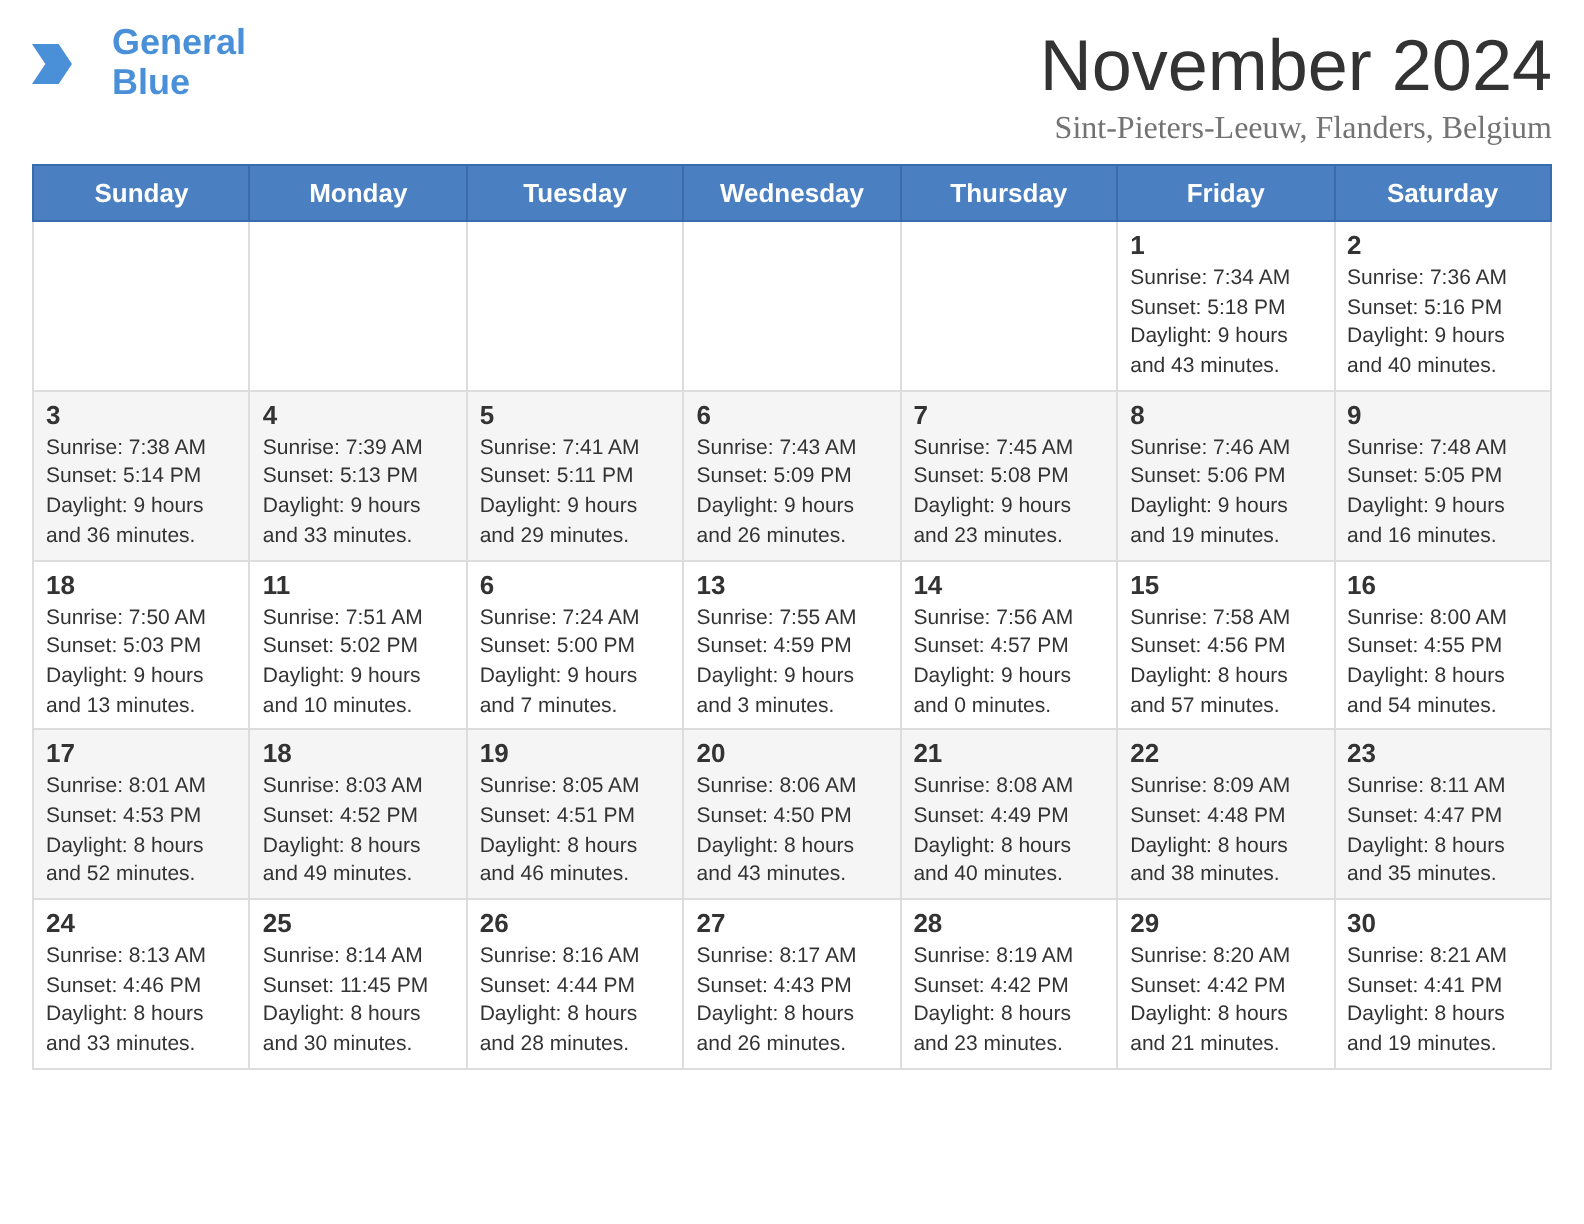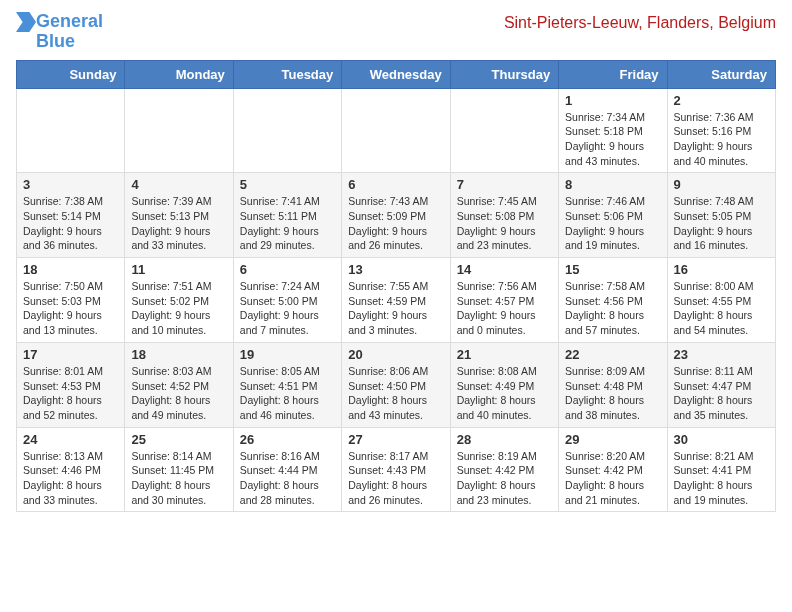--- a/index.html
+++ b/index.html
@@ -1,34 +1,34 @@
 <!DOCTYPE html>
 <html><head>
   <meta charset="utf-8">
   <style>
     * { box-sizing: border-box; margin: 0; padding: 0; }
     body { font-family: Arial, sans-serif; background: #fff; width: 792px; min-height: 612px; }
     
     .header { display: flex; align-items: flex-start; justify-content: space-between; padding: 12px 16px 8px 16px; }
     
-    .logo { display: flex; gap: 0; }
+    .logo { display: flex; align-items: center; gap: 20px; }
     .logo-text { font-size: 18px; font-weight: bold; color: #333; line-height: 1.1; }
     .logo-text span { color: #4a90d9; }
     .logo-arrow { width: 20px; height: 20px; }
     
     .title-block { text-align: right; }
     .main-title { font-size: 36px; color: #333; font-weight: normal; }
-    .sub-title { font-size: 16px; color: #b91c1c; margin-top: 2px; }
+    .sub-title { font-size: 16px; color: #737373; margin-top: 2px; font-family: Liberation Serif, serif; }
     
     .calendar { width: 100%; border-collapse: collapse; margin: 0 8px; width: calc(100% - 16px); margin-left: 8px; }
     
     .calendar thead tr th {
       background: #4a7fc1;
       color: #fff;
-      text-align: right;
+      text-align: center;
       padding: 6px 8px;
       font-size: 13px;
       font-weight: bold;
       border: 1px solid #3a6bb1;
     }
     
     .calendar tbody tr td {
       vertical-align: top;
       padding: 4px 6px;
       border: 1px solid #ddd;
@@ -58,20 +58,21 @@
     <div class="logo">
       <svg class="logo-arrow" viewBox="0 0 30 30" xmlns="http://www.w3.org/2000/svg">
         <polygon points="0,0 20,0 30,15 20,30 0,30 10,15" fill="#4a90d9"></polygon>
       </svg>
       <div class="logo-text">
         <div><span>General</span></div>
         <div><span>Blue</span></div>
       </div>
     </div>
     <div class="title-block">
+      <div class="main-title">November 2024</div>
       <div class="sub-title">Sint-Pieters-Leeuw, Flanders, Belgium</div>
     </div>
   </div>
 
   <div class="calendar-wrapper">
     <table class="calendar">
       <thead>
         <tr>
         <th>Sunday</th>
             <th>Monday</th>

